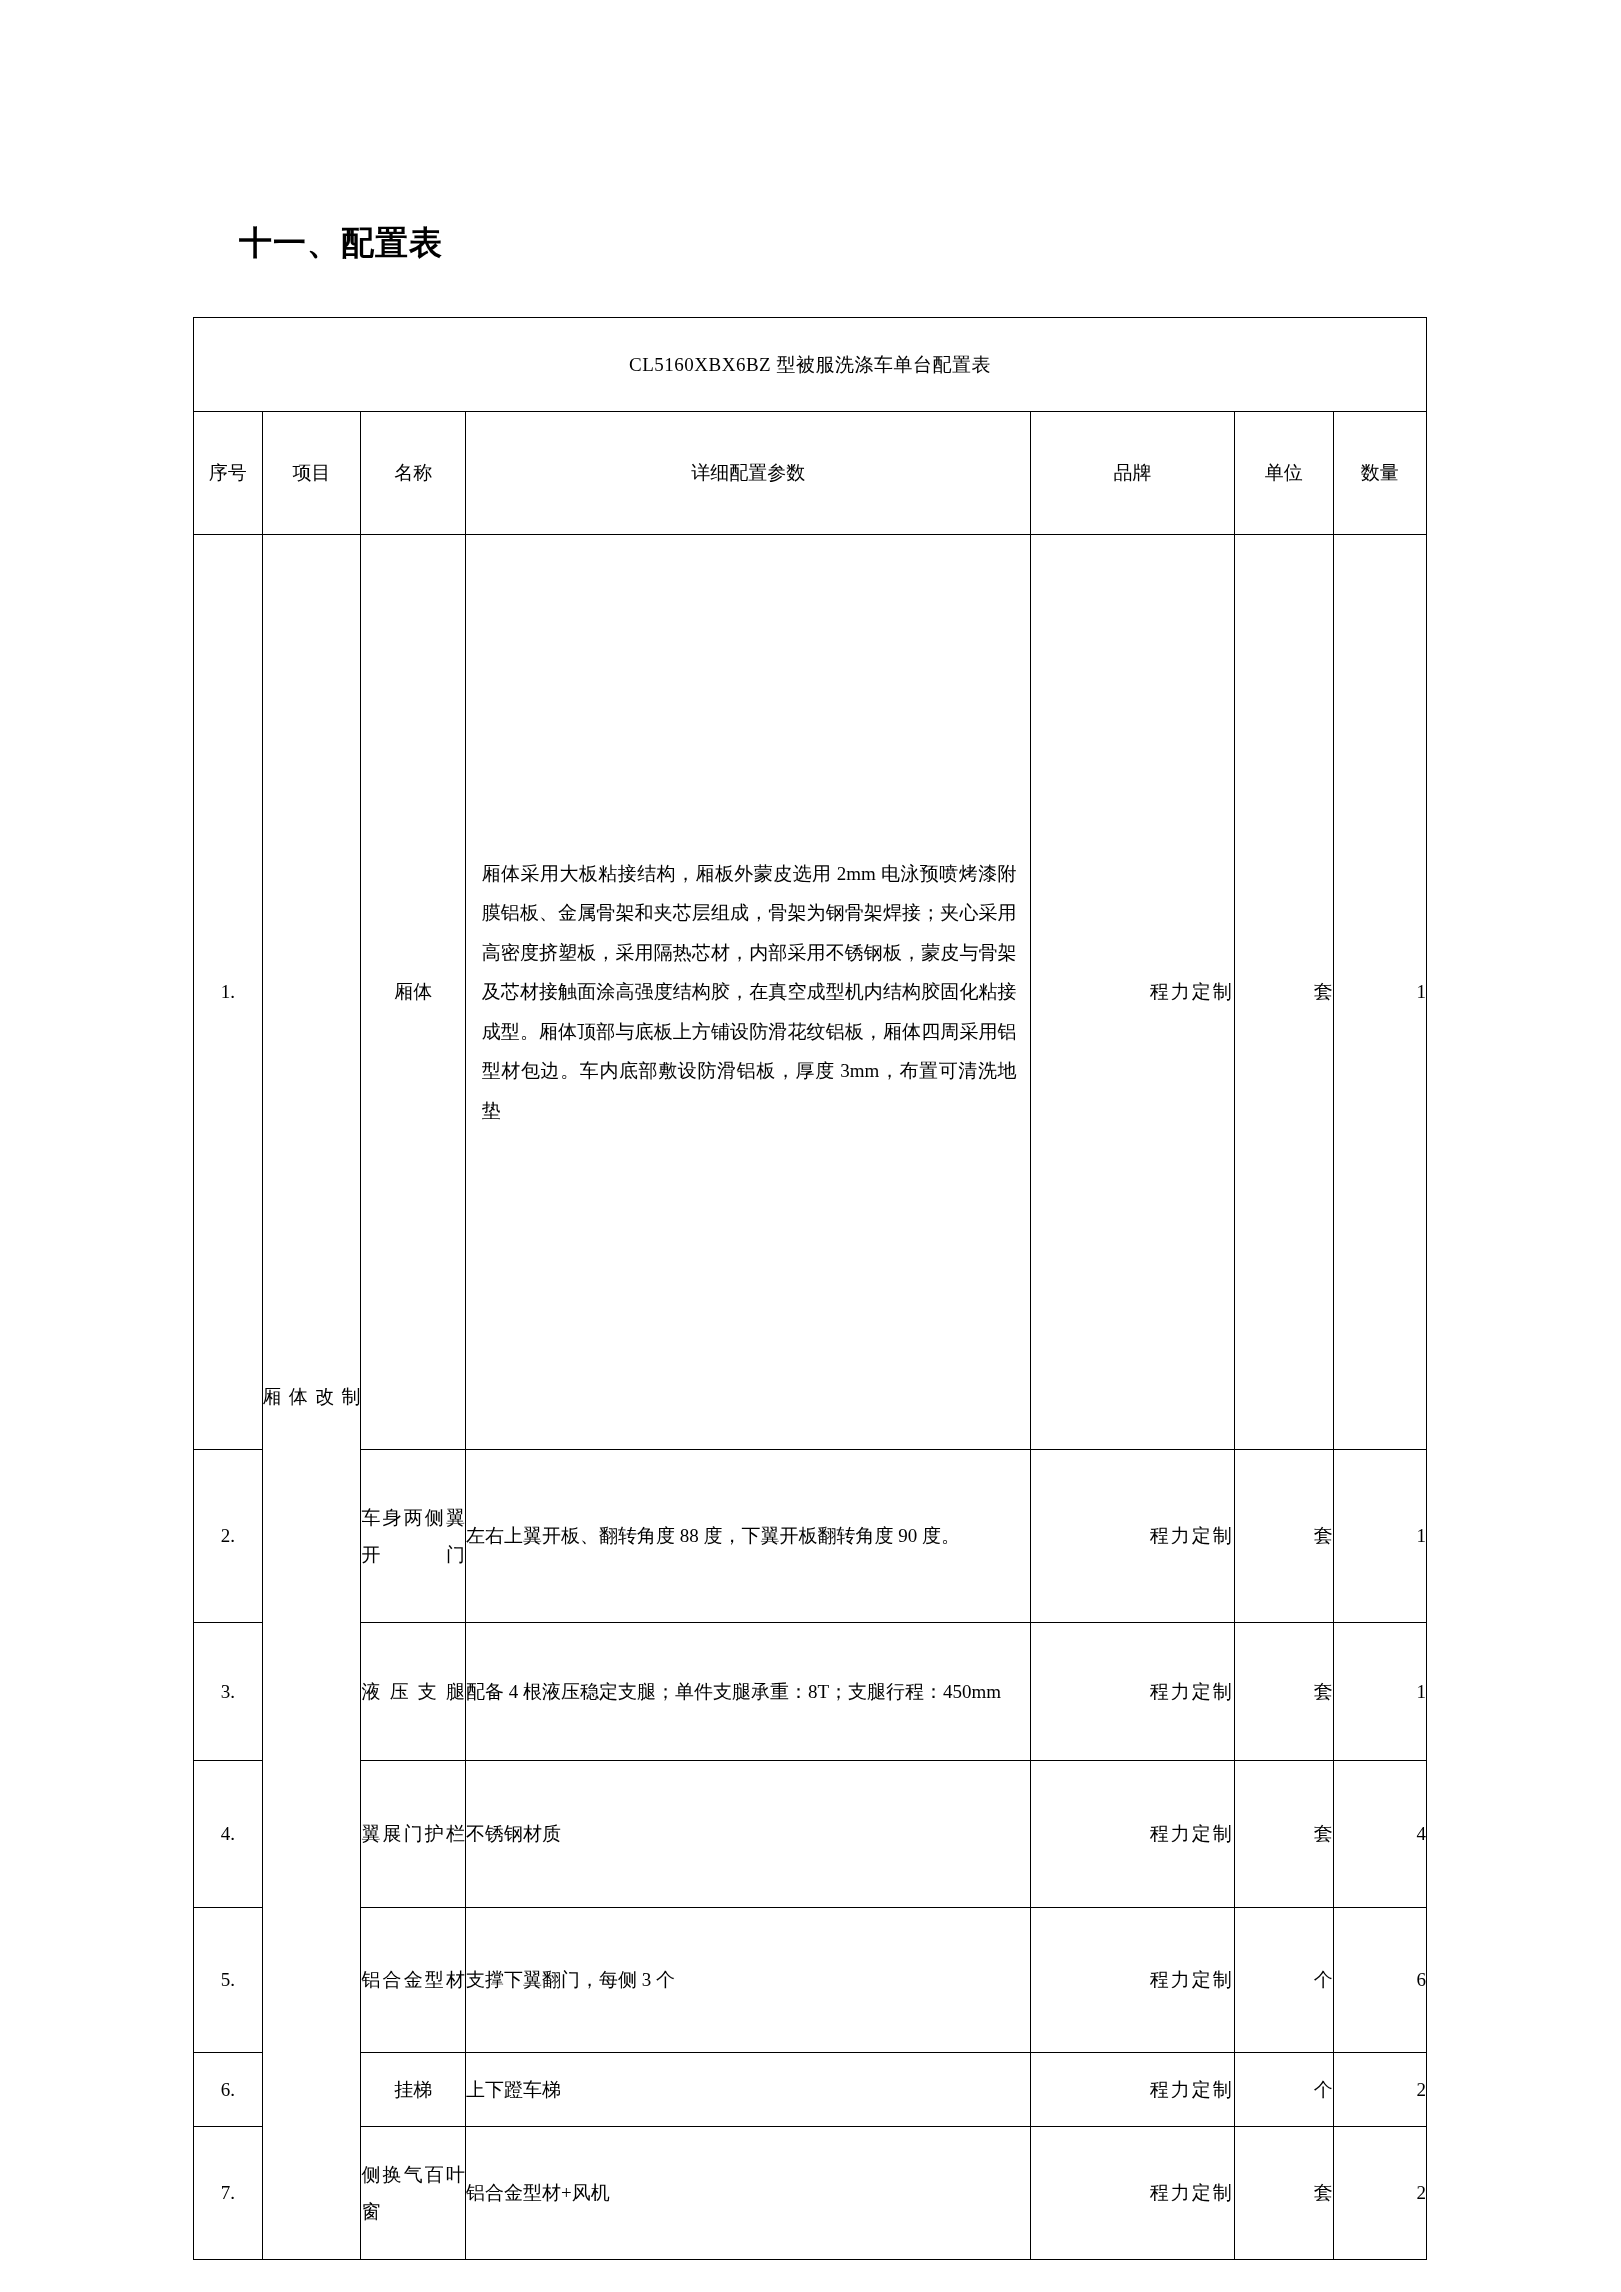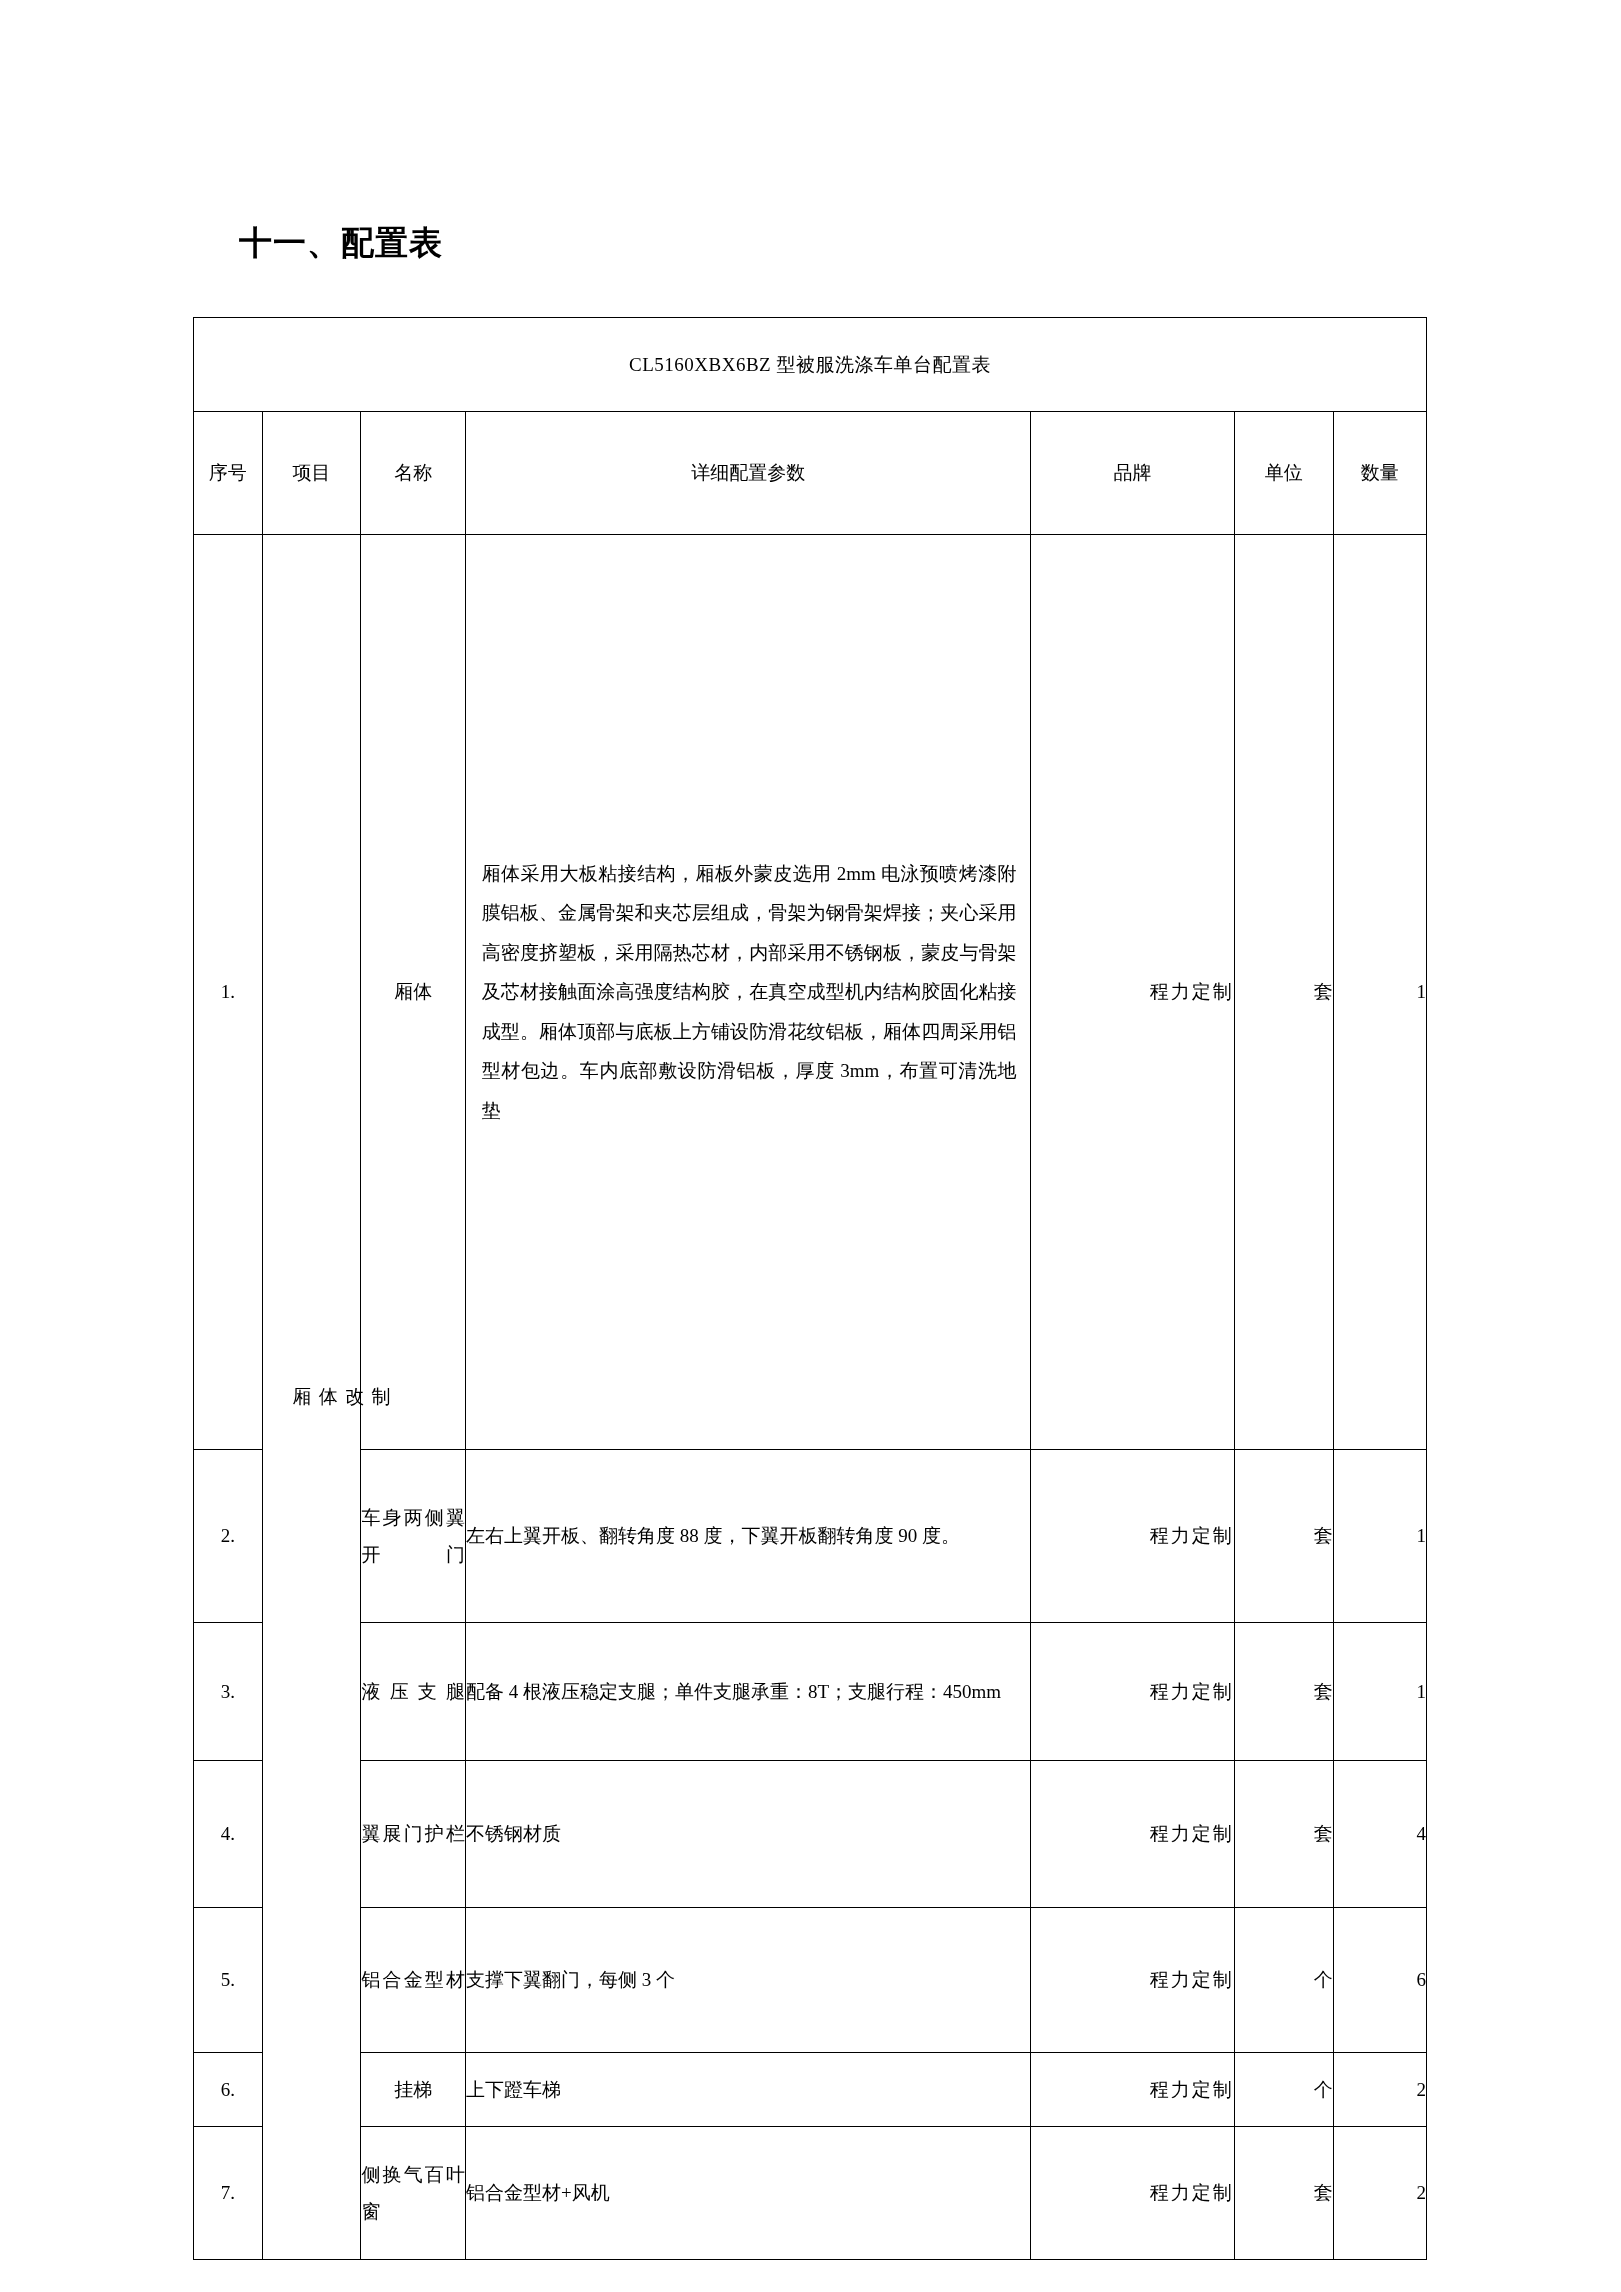--- a/index.html
+++ b/index.html
@@ -93,21 +93,20 @@
   td.item-cell {
     text-align: center;
     padding: 0 7.8px;
     line-height: 2.1;
   }
   td.item-cell .just {
     text-align: justify;
     text-align-last: justify;
     display: block;
     width: 100%;
-    margin-left: 30px;
   }
   td.name-cell {
     text-align: center;
     padding: 0 9.8px;
     line-height: 2.1;
   }
   td.name-cell .just {
     text-align: justify;
     text-align-last: justify;
     display: block;

